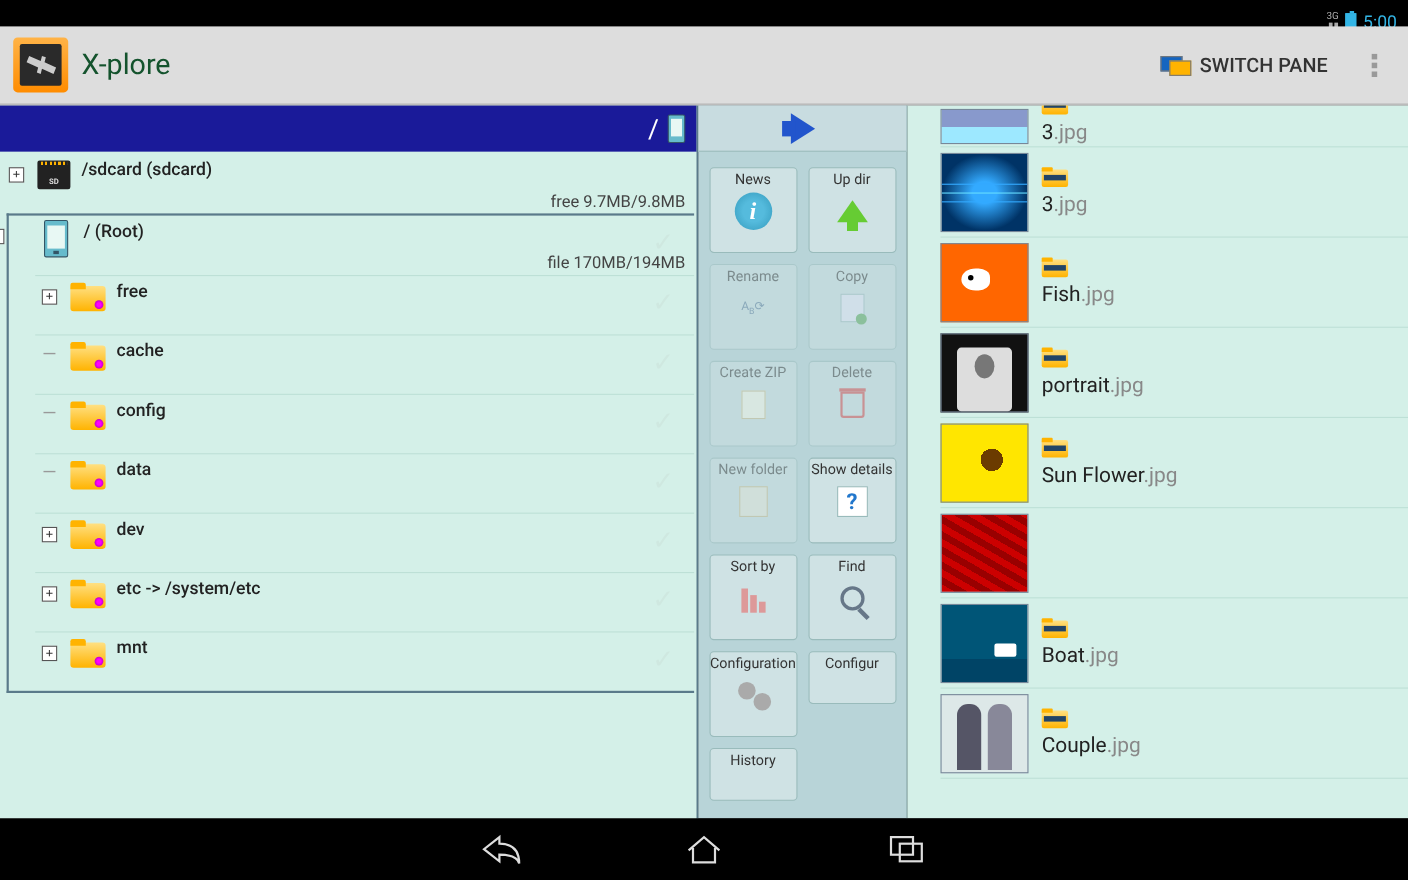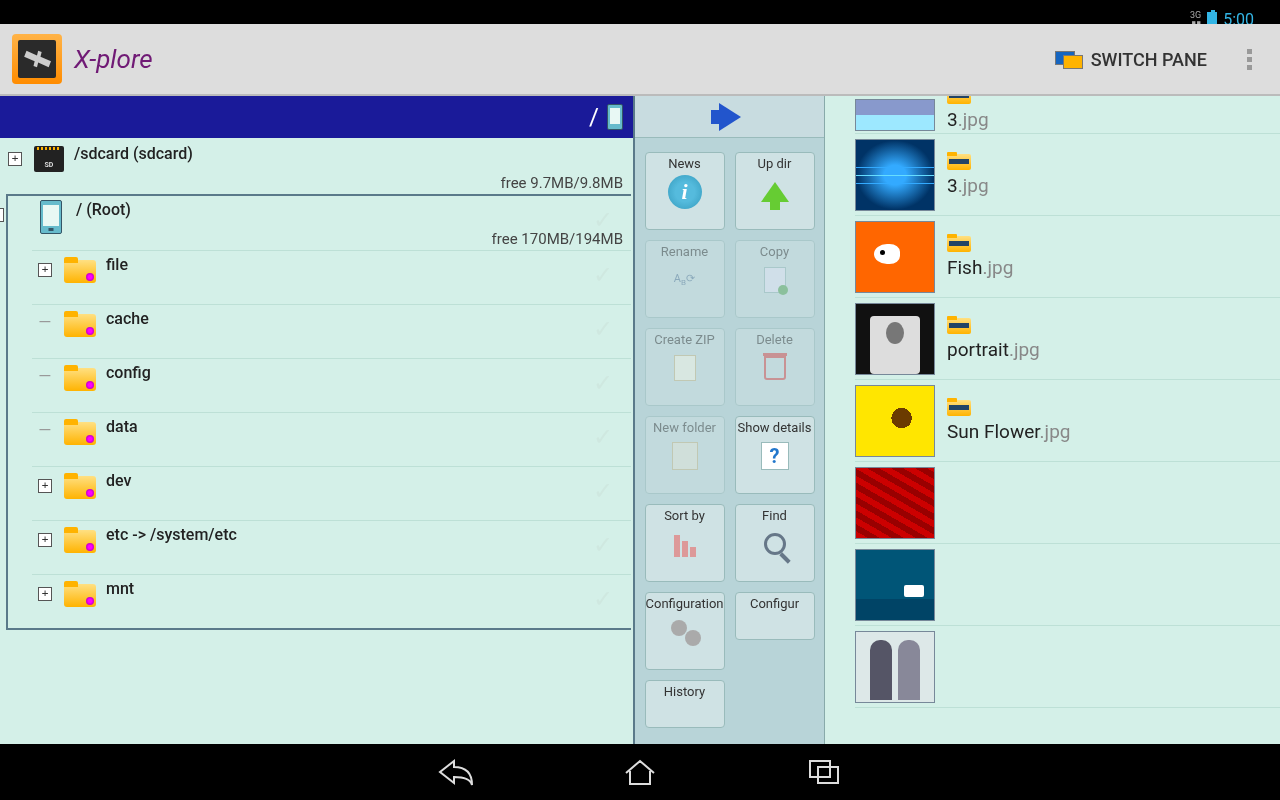--- a/index.html
+++ b/index.html
@@ -1,25 +1,25 @@
 <!DOCTYPE html>
 <html><head>
 <meta charset="utf-8">
 <style>
 * { box-sizing: border-box; margin: 0; padding: 0; }
 body { font-family: Roboto, Arial, sans-serif; width: 1280px; height: 800px; background: #000; overflow: hidden; position: relative; }
 
-.statusbar { position: absolute; top: 0; left: 0; right: 0; height: 39px; background: #000; color: #33b5e5; display: flex; justify-content: flex-end; align-items: center; padding-right: 26px; font-size: 14px; gap: 6px; }
+.statusbar { position: absolute; top: 0; left: 0; right: 0; height: 39px; background: #000; color: #33b5e5; display: flex; justify-content: flex-end; align-items: center; padding-right: 10px; font-size: 14px; gap: 6px; }
 .statusbar .sig { color: #aaa; font-size: 9px; line-height: 1; text-align: right; }
 
 .actionbar { position: absolute; top: 24px; left: 0; right: 0; height: 72px; background: #ddd; display: flex; align-items: center; padding: 0 12px; border-bottom: 2px solid #bbb; }
 .app-icon { width: 50px; height: 50px; background: linear-gradient(#ffb347,#ff8c00); border-radius: 4px; position: relative; margin-right: 12px; flex-shrink: 0; display:flex; align-items:center; justify-content:center;}
 .app-icon::before { content:""; position:absolute; inset:6px; background: #2a2a2a; border-radius:2px;}
 .app-icon svg { position: relative; z-index:1; }
-.app-title { font-size: 26px; color: #701a75; font-weight: 400; font-style: italic; }
+.app-title { font-size: 26px; color: #14532d; font-weight: 400; }
 .actionbar-spacer { flex: 1; }
 .switch-pane-btn { display: flex; align-items: center; gap: 8px; padding: 6px 12px; font-size: 18px; color: #333; font-weight: 500; cursor: pointer; }
 .switch-pane-icon { width: 28px; height: 20px; position: relative; }
 .switch-pane-icon::before { content:""; position:absolute; left:0; top:2px; width:18px; height:12px; background:#1565c0; border:1px solid #777;}
 .switch-pane-icon::after { content:""; position:absolute; right:0; bottom:0; width:18px; height:12px; background:#ffb300; border:1px solid #777;}
 .overflow-btn { display: flex; flex-direction: column; gap: 3px; padding: 12px 16px; cursor: pointer; margin-left: 12px; }
 .overflow-btn span { width: 5px; height: 5px; background: #999; }
 
 .content { position: absolute; top: 96px; left: 0; right: 0; bottom: 56px; display: flex; }
 
@@ -147,30 +147,30 @@
       </div>
       <div class="root-block">
         <div class="storage-row">
           <div class="tree-toggle" style="position:absolute;left:-18px;">−</div>
           <div style="width:14px;margin-right:12px;"></div>
           <div class="phone-icon"></div>
           <div class="storage-info">
             <div class="storage-name">/ (Root)</div>
           </div>
           <span class="check">✓</span>
-          <div class="storage-free">free 170MB/194MB</div>
+          <div class="storage-free">file 170MB/194MB</div>
         </div>
         <div id="folder-container">
             <div class="storage-row sub-item">
     <div class="tree-toggle ">+</div>
     <div class="folder-icon">
                 <span class="dot"></span>
               </div>
     <div class="storage-info">
-                <div class="storage-name">file</div>
+                <div class="storage-name">free</div>
               </div>
     <span class="check">✓</span>
             </div>
             <div class="storage-row sub-item">
     <div class="tree-toggle dash">–</div>
     <div class="folder-icon">
                 <span class="dot"></span>
               </div>
     <div class="storage-info">
                 <div class="storage-name">cache</div>
@@ -372,23 +372,35 @@
               <span class="strip"></span>
             </div>
       <div class="pic-name">Sun Flower<span class="ext">.jpg</span></div>
     </div>
         </div>
         <div class="pic-row">
     <div class="thumb t-lantern "></div>
         </div>
         <div class="pic-row">
     <div class="thumb t-boat "></div>
+    <div class="pic-info">
+      <div class="folder-mini">
+              <span class="strip"></span>
+            </div>
+      <div class="pic-name">Boat<span class="ext">.jpg</span></div>
+    </div>
         </div>
         <div class="pic-row">
     <div class="thumb t-couple "></div>
+    <div class="pic-info">
+      <div class="folder-mini">
+              <span class="strip"></span>
+            </div>
+      <div class="pic-name">Couple<span class="ext">.jpg</span></div>
+    </div>
         </div>
       </div>
   </div>
 </div>
 
 <div class="navbar">
   <div class="nav-btn">
     <svg width="40" height="30" viewBox="0 0 40 30">
         <path d="M18 4 L4 15 L18 26 L18 20 Q34 20 36 28 Q36 10 18 10 Z" fill="none" stroke="#ddd" stroke-width="2"></path>
       </svg>

